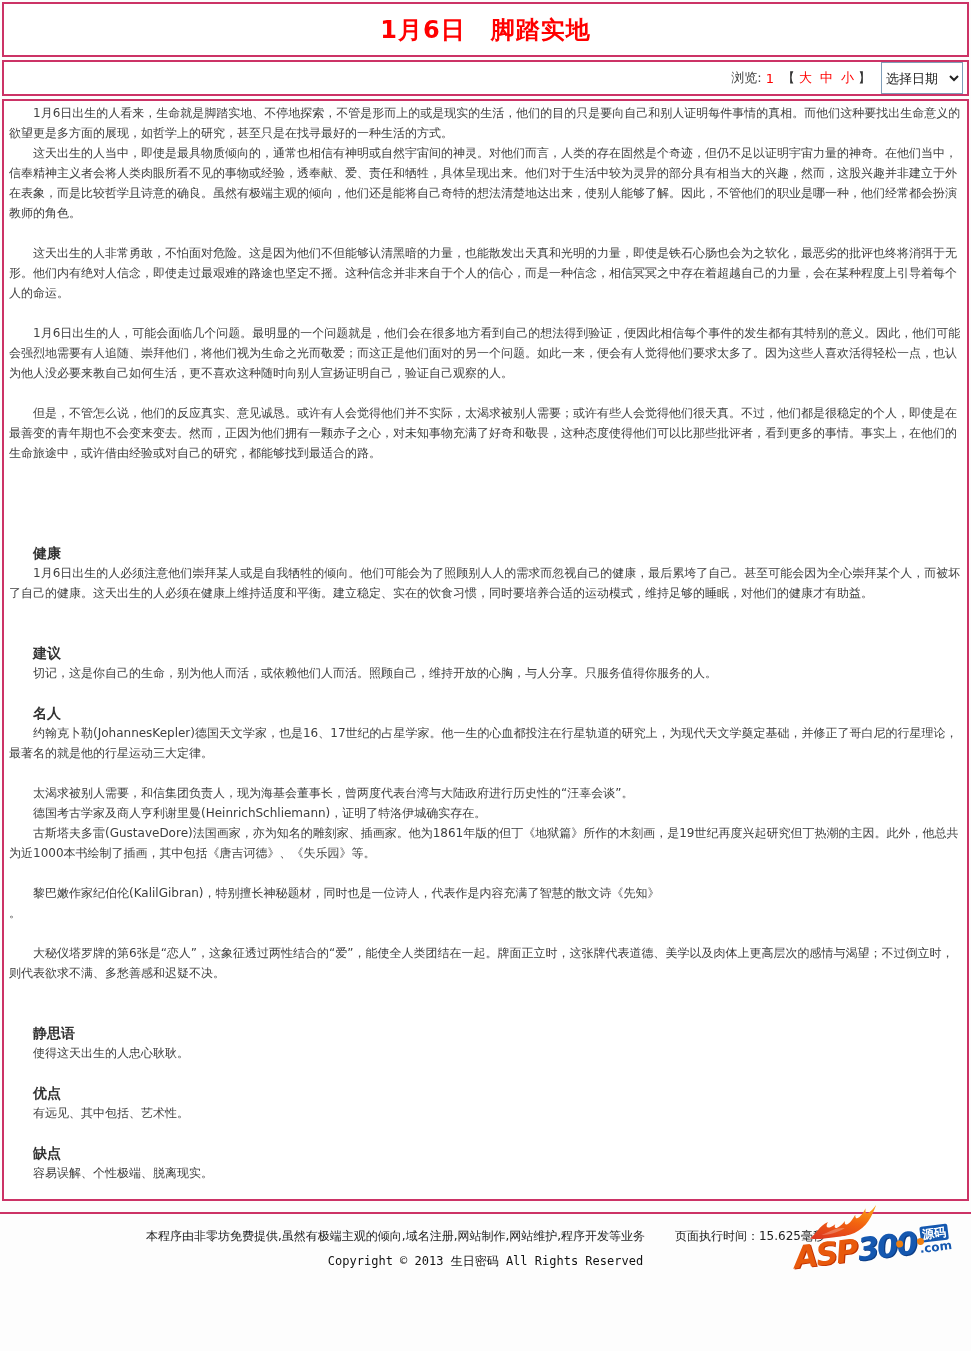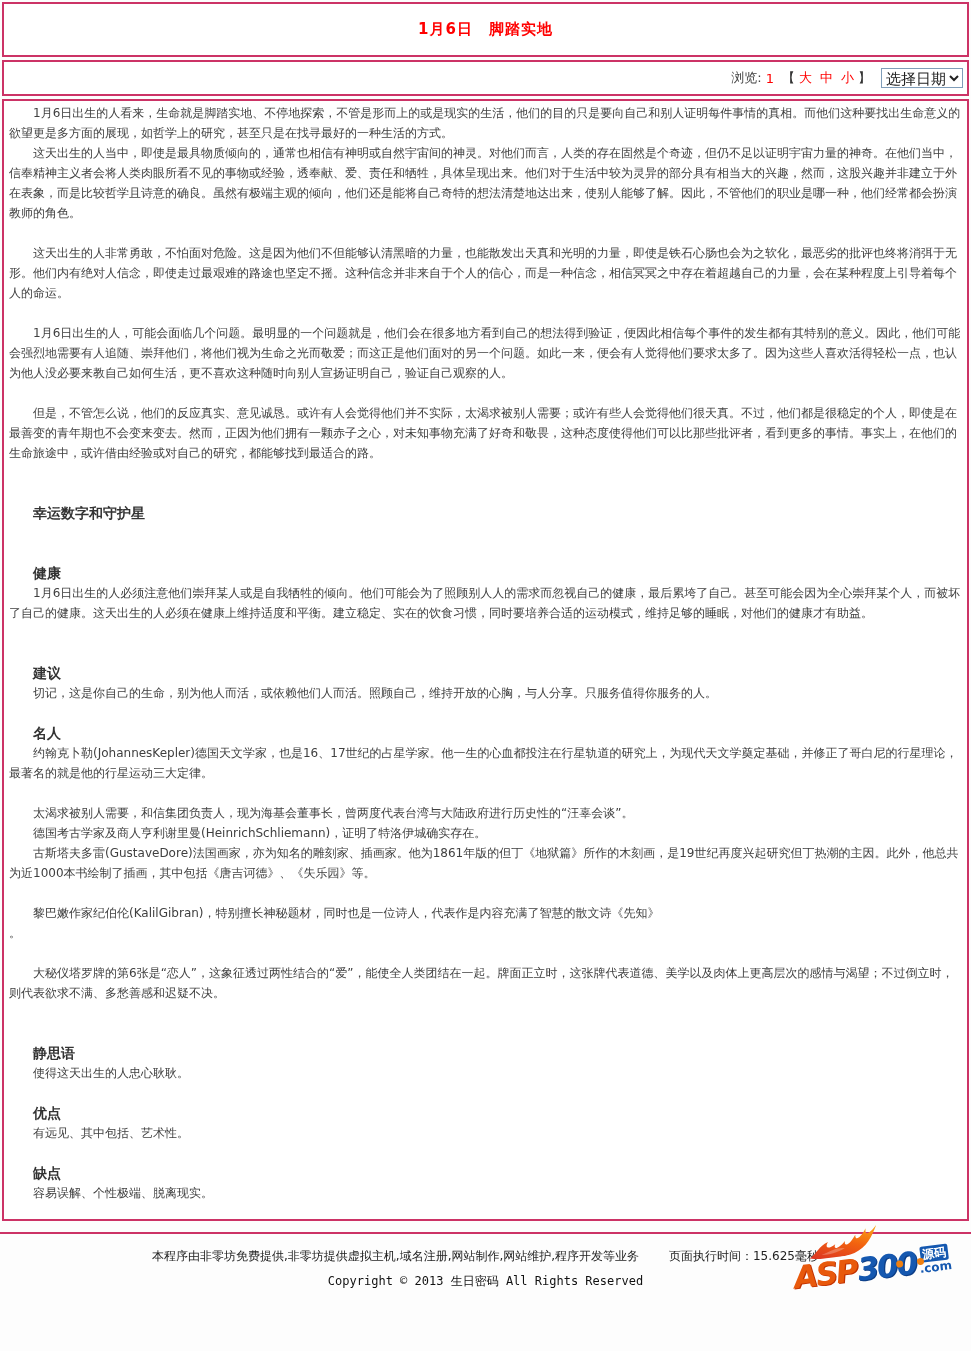--- a/index.html
+++ b/index.html
@@ -1,26 +1,26 @@
 <!DOCTYPE html>
 <html><head>
 <meta charset="utf-8">
 <style>
   html,body{margin:0;padding:0;background:#fdfdfd;}
   body{width:971px;min-height:1351px;font-family:"DejaVu Sans","Liberation Sans",sans-serif;}
   .box{border:2px solid #CC3366;background:#ffffff;margin-left:2px;margin-right:2px;}
   .title-box{margin-top:2px;height:51px;display:flex;align-items:center;justify-content:center;}
-  .page-title{color:#FF0000;font-weight:bold;font-size:15px;letter-spacing:1px;}
+  .page-title{color:#FF0000;font-weight:bold;font-size:24px;letter-spacing:1px;}
   .toolbar-box{margin-top:3px;height:32px;display:flex;align-items:center;justify-content:flex-end;padding:0 4px;font-size:13px;color:#444;}
   .toolbar-box .red{color:#FF0000;}
   .views-label{margin-right:4px;}
   .views-count{margin-right:8px;}
   .bracket{color:#333;}
   .size-link{color:#FF0000;margin:0 4px;cursor:pointer;text-decoration:none;}
-  .date-select{margin-left:10px;font-size:15px;height:20px;width:82px;border:1px solid #7f9db9;background:#fff;color:#222;}
+  .date-select{margin-left:10px;font-size:13px;height:32px;width:82px;border:1px solid #7f9db9;background:#fff;color:#222;}
   .content-box{margin-top:3px;padding:2px 5px 16px 5px;font-size:12px;line-height:20px;color:#404040;}
   .para{text-indent:24px;}
   .para.noindent{text-indent:0;}
   .sec-h{font-weight:bold;font-size:14px;color:#333;text-indent:24px;height:20px;line-height:20px;}
   .blank{height:20px;}
   .separator{border-top:2px solid #CC3366;margin:11px 0 0 0;}
   .footer{position:relative;text-align:center;padding-top:14px;font-size:12px;color:#222;height:64px;background:#fdfdfd;}
   .footer-line1{white-space:nowrap;}
   .exec-time{margin-left:26px;}
   .footer-line2{margin-top:8px;font-family:"DejaVu Sans Mono","Liberation Mono",monospace;font-size:12px;color:#111;}
@@ -63,21 +63,20 @@
         <div class="para">1月6日出生的人看来，生命就是脚踏实地、不停地探索，不管是形而上的或是现实的生活，他们的目的只是要向自己和别人证明每件事情的真相。而他们这种要找出生命意义的欲望更是多方面的展现，如哲学上的研究，甚至只是在找寻最好的一种生活的方式。</div>
         <div class="para">这天出生的人当中，即使是最具物质倾向的，通常也相信有神明或自然宇宙间的神灵。对他们而言，人类的存在固然是个奇迹，但仍不足以证明宇宙力量的神奇。在他们当中，信奉精神主义者会将人类肉眼所看不见的事物或经验，透奉献、爱、责任和牺牲，具体呈现出来。他们对于生活中较为灵异的部分具有相当大的兴趣，然而，这股兴趣并非建立于外在表象，而是比较哲学且诗意的确良。虽然有极端主观的倾向，他们还是能将自己奇特的想法清楚地达出来，使别人能够了解。因此，不管他们的职业是哪一种，他们经常都会扮演教师的角色。</div>
         <div class="blank"></div>
         <div class="para">这天出生的人非常勇敢，不怕面对危险。这是因为他们不但能够认清黑暗的力量，也能散发出天真和光明的力量，即使是铁石心肠也会为之软化，最恶劣的批评也终将消弭于无形。他们内有绝对人信念，即使走过最艰难的路途也坚定不摇。这种信念并非来自于个人的信心，而是一种信念，相信冥冥之中存在着超越自己的力量，会在某种程度上引导着每个人的命运。</div>
         <div class="blank"></div>
         <div class="para">1月6日出生的人，可能会面临几个问题。最明显的一个问题就是，他们会在很多地方看到自己的想法得到验证，便因此相信每个事件的发生都有其特别的意义。因此，他们可能会强烈地需要有人追随、崇拜他们，将他们视为生命之光而敬爱；而这正是他们面对的另一个问题。如此一来，便会有人觉得他们要求太多了。因为这些人喜欢活得轻松一点，也认为他人没必要来教自己如何生活，更不喜欢这种随时向别人宣扬证明自己，验证自己观察的人。</div>
         <div class="blank"></div>
         <div class="para">但是，不管怎么说，他们的反应真实、意见诚恳。或许有人会觉得他们并不实际，太渴求被别人需要；或许有些人会觉得他们很天真。不过，他们都是很稳定的个人，即使是在最善变的青年期也不会变来变去。然而，正因为他们拥有一颗赤子之心，对未知事物充满了好奇和敬畏，这种态度使得他们可以比那些批评者，看到更多的事情。事实上，在他们的生命旅途中，或许借由经验或对自己的研究，都能够找到最适合的路。</div>
         <div class="blank"></div>
         <div class="blank"></div>
-        <div class="sec-h">幸运数字和守护星</div>
         <div class="blank"></div>
         <div class="blank"></div>
         <div class="sec-h">健康</div>
         <div class="para">1月6日出生的人必须注意他们崇拜某人或是自我牺牲的倾向。他们可能会为了照顾别人人的需求而忽视自己的健康，最后累垮了自己。甚至可能会因为全心崇拜某个人，而被坏了自己的健康。这天出生的人必须在健康上维持适度和平衡。建立稳定、实在的饮食习惯，同时要培养合适的运动模式，维持足够的睡眠，对他们的健康才有助益。</div>
         <div class="blank"></div>
         <div class="blank"></div>
         <div class="sec-h">建议</div>
         <div class="para">切记，这是你自己的生命，别为他人而活，或依赖他们人而活。照顾自己，维持开放的心胸，与人分享。只服务值得你服务的人。</div>
         <div class="blank"></div>
         <div class="sec-h">名人</div>
@@ -101,21 +100,21 @@
         <div class="blank"></div>
         <div class="sec-h">缺点</div>
         <div class="para">容易误解、个性极端、脱离现实。</div>
       </div>
   </div>
 
   <div class="separator"></div>
 
   <div class="footer">
     <div class="footer-line1">
-      <span>本程序由非零坊免费提供,非零坊提供虚拟主机,域名注册,网站制作,网站维护,程序开发等业务</span>
+      <span>本程序由非零坊免费提供,虽然有极端主观的倾向,域名注册,网站制作,网站维护,程序开发等业务</span>
       <span class="exec-time">页面执行时间：15.625毫秒</span>
     </div>
     <div class="footer-line2">Copyright © 2013 生日密码 All Rights Reserved</div>
 
     <div class="asp300-logo">
       <svg class="flame" width="74" height="28" viewBox="0 0 74 28">
         <defs>
           <linearGradient id="fg" x1="0" y1="1" x2="1" y2="0">
             <stop offset="0" stop-color="#D93025"></stop>
             <stop offset="0.55" stop-color="#F2620F"></stop>

